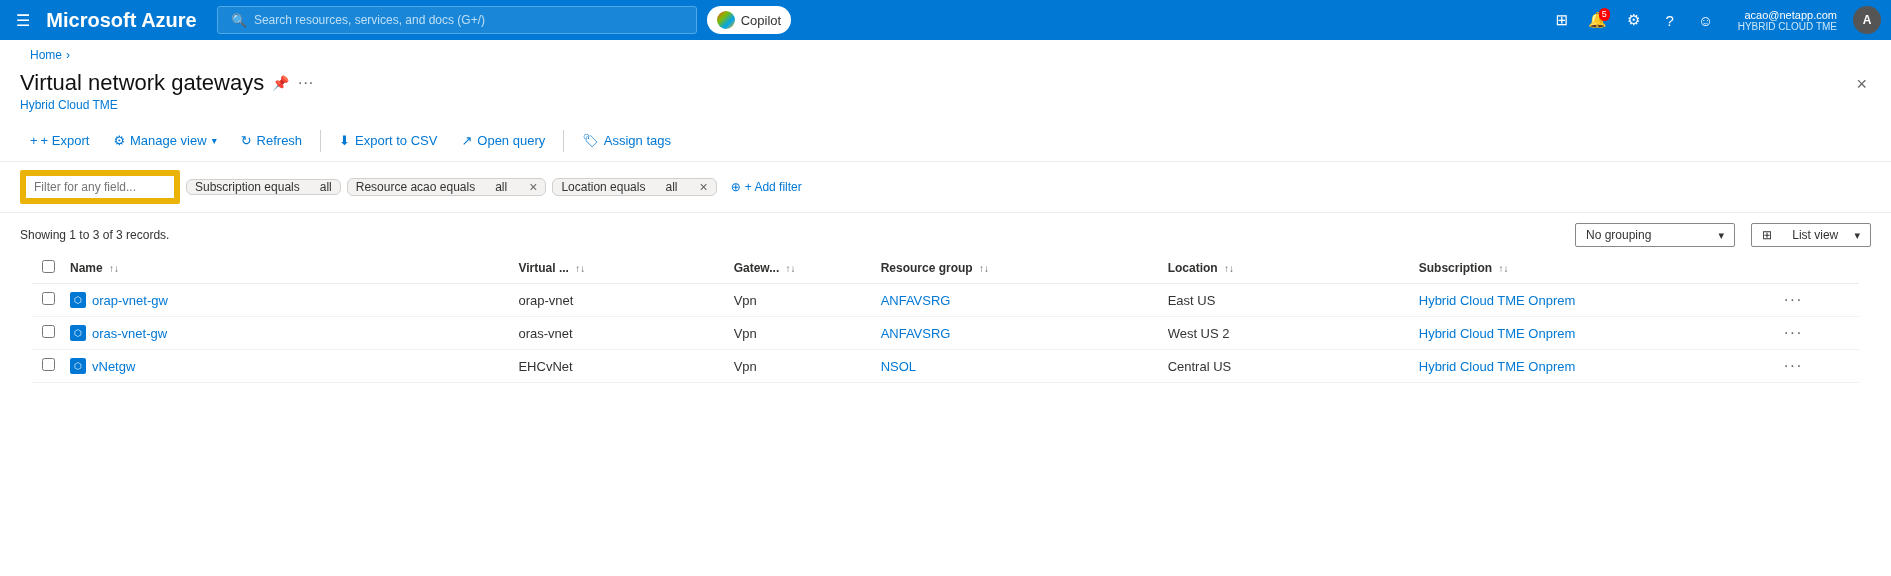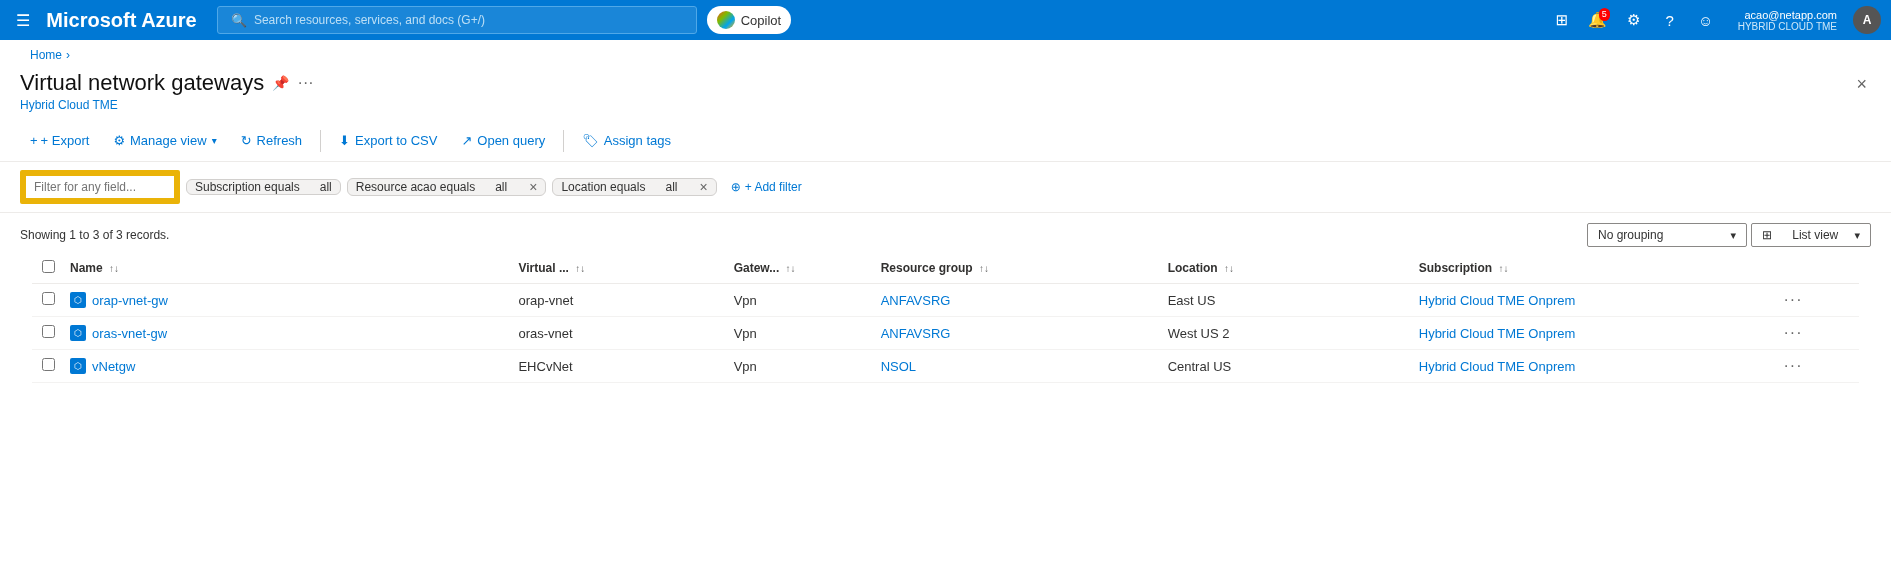--- a/index.html
+++ b/index.html
@@ -185,21 +185,21 @@
     }
 
     
     .records-bar {
       padding: 10px 20px 6px;
       display: flex;
       align-items: center;
       justify-content: space-between;
     }
     .records-count { font-size: 12px; color: #333; text-align: center; }
-    .records-controls { display: flex; align-items: flex-end; gap: 4px; }
+    .records-controls { display: flex; align-items: flex-end; gap: 16px; }
     .dropdown-btn {
       display: flex;
       align-items: center;
       gap: 6px;
       border: 1px solid #8a8886;
       border-radius: 2px;
       padding: 4px 10px;
       background: #fff;
       cursor: pointer;
       font-size: 12px;

